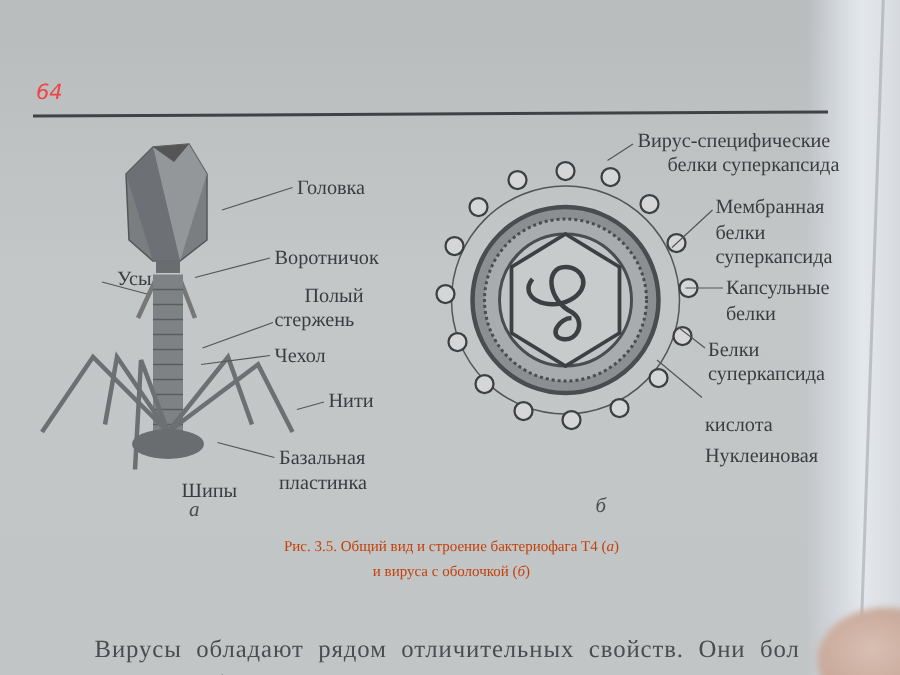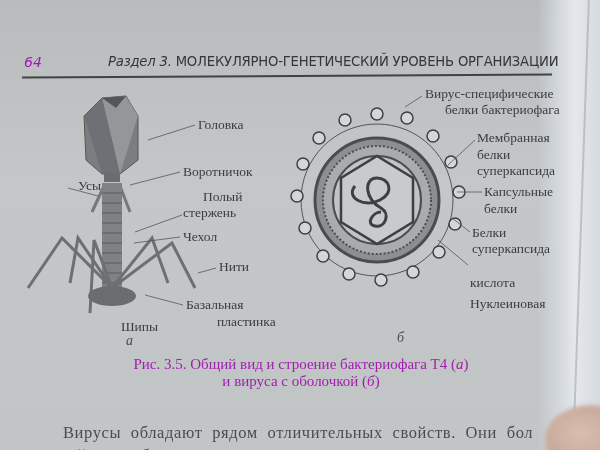--- a/index.html
+++ b/index.html
@@ -15,38 +15,38 @@
     }
     .page-edge-line {
       position:absolute; right:18px; top:0; width:2px; height:450px;
       background: rgba(150,155,160,0.5); transform: skewX(-2deg);
     }
     .header {
       position:absolute; left:22px; top:52px; width:530px; height:22px;
     }
     .page-number {
       position:absolute; left:2px; top:2px;
-      font-family:"DejaVu Sans", sans-serif; font-style:italic; font-size:14px; color:#a21caf;
+      font-family:"DejaVu Sans", sans-serif; font-style:italic; font-size:14px; color:#ef4444;
     }
     .running-head {
       position:absolute; left:86px; top:2px; white-space:nowrap;
       font-family:"DejaVu Sans", sans-serif; font-size:13.2px; color:#333638; letter-spacing:-0.2px;
     }
     .running-head .section { font-style:italic; }
     .header-rule {
       position:absolute; left:22px; top:75px; width:530px; height:2px; background:#404345;
       transform: rotate(-0.3deg);
     }
     .label {
       position:absolute; font-size:13.5px; line-height:15px; color:#3a3d3f; white-space:nowrap;
     }
     .fig-letter { position:absolute; font-style:italic; font-size:14px; color:#4a4d4f; }
     .caption {
       position:absolute; left:108px; top:356px; width:386px; text-align:center;
-      font-size:15px; line-height:17px; color:#a21caf;
+      font-size:10px; line-height:17px; color:#c2410c;
     }
     .caption i { font-style:italic; }
     .body-text {
       position:absolute; left:63px; top:423px; white-space:nowrap;
       font-size:16.5px; color:#4a4d4f; letter-spacing:0.6px; word-spacing:5px;
     }
     .body-text2 {
       position:absolute; left:63px; top:446px; white-space:nowrap;
       font-size:16.5px; color:#55585a; letter-spacing:0.6px; word-spacing:6px;
     }
@@ -58,24 +58,20 @@
     svg { position:absolute; }
   </style>
 </head>
 <body>
 
 <div class="page-edge"></div>
 <div class="page-edge-line"></div>
 
 <div class="header">
   <span class="page-number">64</span>
-  <span class="running-head">
-    <span class="section">Раздел 3.</span>
-    <span>МОЛЕКУЛЯРНО-ГЕНЕТИЧЕСКИЙ УРОВЕНЬ ОРГАНИЗАЦИИ</span>
-  </span>
 </div>
 <div class="header-rule"></div>
 
 <svg width="260" height="260" style="left:20px; top:88px;" viewBox="0 0 260 260">
 
   <polygon points="82,10 106,8 118,28 118,72 100,86 82,86 66,72 64,28" fill="#7b7e80" stroke="#555" stroke-width="1"></polygon>
   <polygon points="82,10 106,8 118,28 100,86" fill="#9a9da0" opacity="0.8"></polygon>
   <polygon points="64,28 82,10 100,86 82,86" fill="#6a6d70" opacity="0.8"></polygon>
   <polygon points="82,10 106,8 96,20" fill="#555"></polygon>
 
@@ -110,21 +106,21 @@
 </svg>
 
 <span class="label" style="left:198px; top:117px;">Головка</span>
 <span class="label" style="left:183px; top:164px;">Воротничок</span>
 <span class="label" style="left:36px; top:178px;margin-left:42px;">Усы</span>
 <span class="label" style="left:183px; top:189px;margin-left:20px;">Полый</span>
 <span class="label" style="left:183px; top:205px;">стержень</span>
 <span class="label" style="left:183px; top:229px;">Чехол</span>
 <span class="label" style="left:219px; top:259px;">Нити</span>
 <span class="label" style="left:186px; top:297px;">Базальная</span>
-<span class="label" style="left:186px; top:314px;margin-left:31px;">пластинка</span>
+<span class="label" style="left:186px; top:314px;">пластинка</span>
 <span class="label" style="left:121px; top:319px;">Шипы</span>
 <span class="fig-letter" style="left:126px; top:333px;">а</span>
 
 <svg width="200" height="210" style="left:285px; top:88px;" viewBox="0 0 200 210">
   <circle cx="92" cy="112" r="76" fill="none" stroke="#555" stroke-width="1"></circle>
   <circle cx="92" cy="112" r="62" fill="#8c8f91" stroke="#4a4d50" stroke-width="3"></circle>
   <circle cx="92" cy="112" r="54" fill="#a9acae" stroke="#4a4d50" stroke-width="2" stroke-dasharray="2 2"></circle>
   <circle cx="92" cy="112" r="44" fill="#c1c4c5" stroke="#4a4d50" stroke-width="2"></circle>
   <polygon points="92,68 128,90 128,134 92,156 56,134 56,90" fill="#c8cbcc" stroke="#3d4043" stroke-width="2.5"></polygon>
   <path d="M70,98 C60,110 80,120 95,112 C110,104 104,90 92,90 C78,90 80,112 96,120 C106,126 100,140 90,138 C80,136 88,124 96,124" fill="none" stroke="#3d4043" stroke-width="3"></path>
@@ -142,21 +138,21 @@
       <circle cx="38" cy="168" r="6"></circle>
       <circle cx="20" cy="140" r="6"></circle>
     <circle cx="12" cy="108" r="6"></circle>
       <circle cx="18" cy="76" r="6"></circle>
       <circle cx="34" cy="50" r="6"></circle>
     <circle cx="60" cy="32" r="6"></circle>
   </g>
 </svg>
 
 <span class="label" style="left:425px; top:86px;">Вирус-специфические</span>
-<span class="label" style="left:445px; top:102px;">белки бактериофага</span>
+<span class="label" style="left:445px; top:102px;">белки суперкапсида</span>
 <span class="label" style="left:477px; top:130px;">Мембранная</span>
 <span class="label" style="left:477px; top:147px;">белки</span>
 <span class="label" style="left:477px; top:163px;">суперкапсида</span>
 <span class="label" style="left:484px; top:184px;">Капсульные</span>
 <span class="label" style="left:484px; top:201px;">белки</span>
 <span class="label" style="left:472px; top:225px;">Белки</span>
 <span class="label" style="left:472px; top:241px;">суперкапсида</span>
 <span class="label" style="left:470px; top:258px;margin-top:38px;">Нуклеиновая</span>
 <span class="label" style="left:470px; top:275px;">кислота</span>
 <span class="fig-letter" style="left:397px; top:330px;">б</span>

